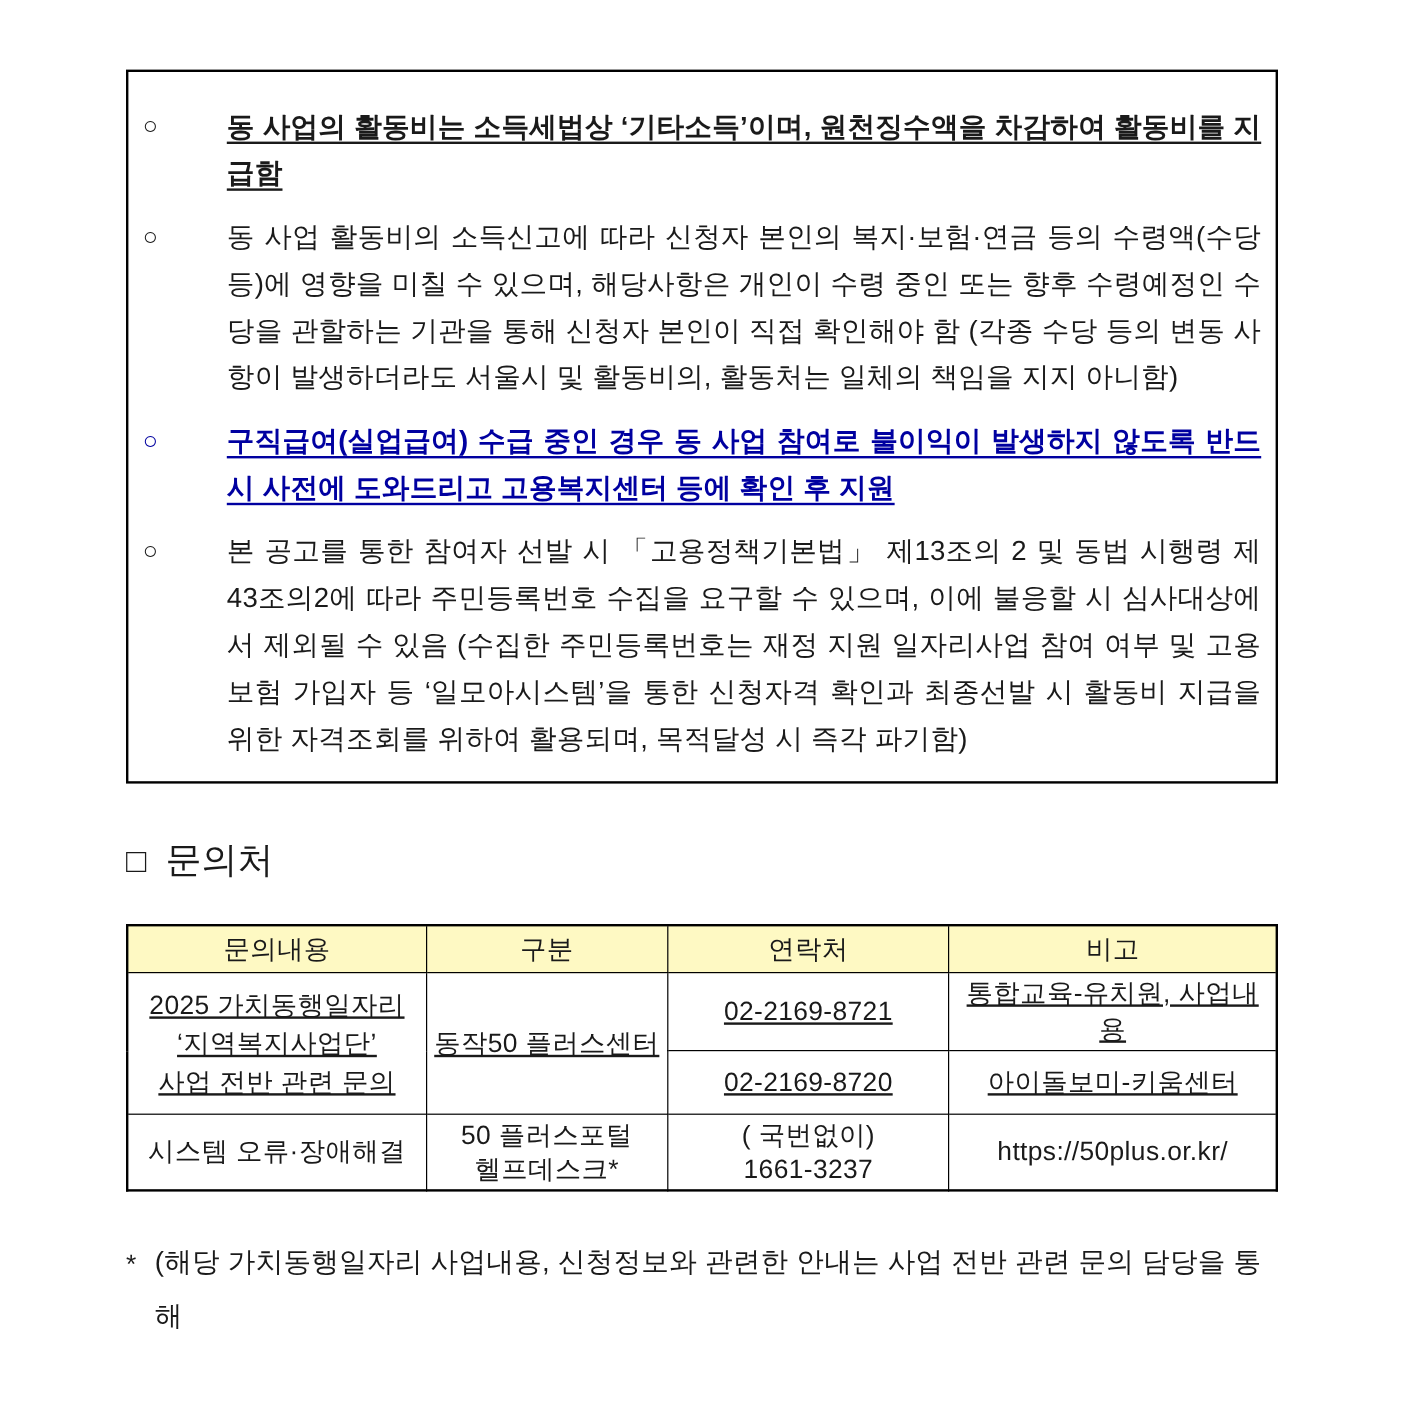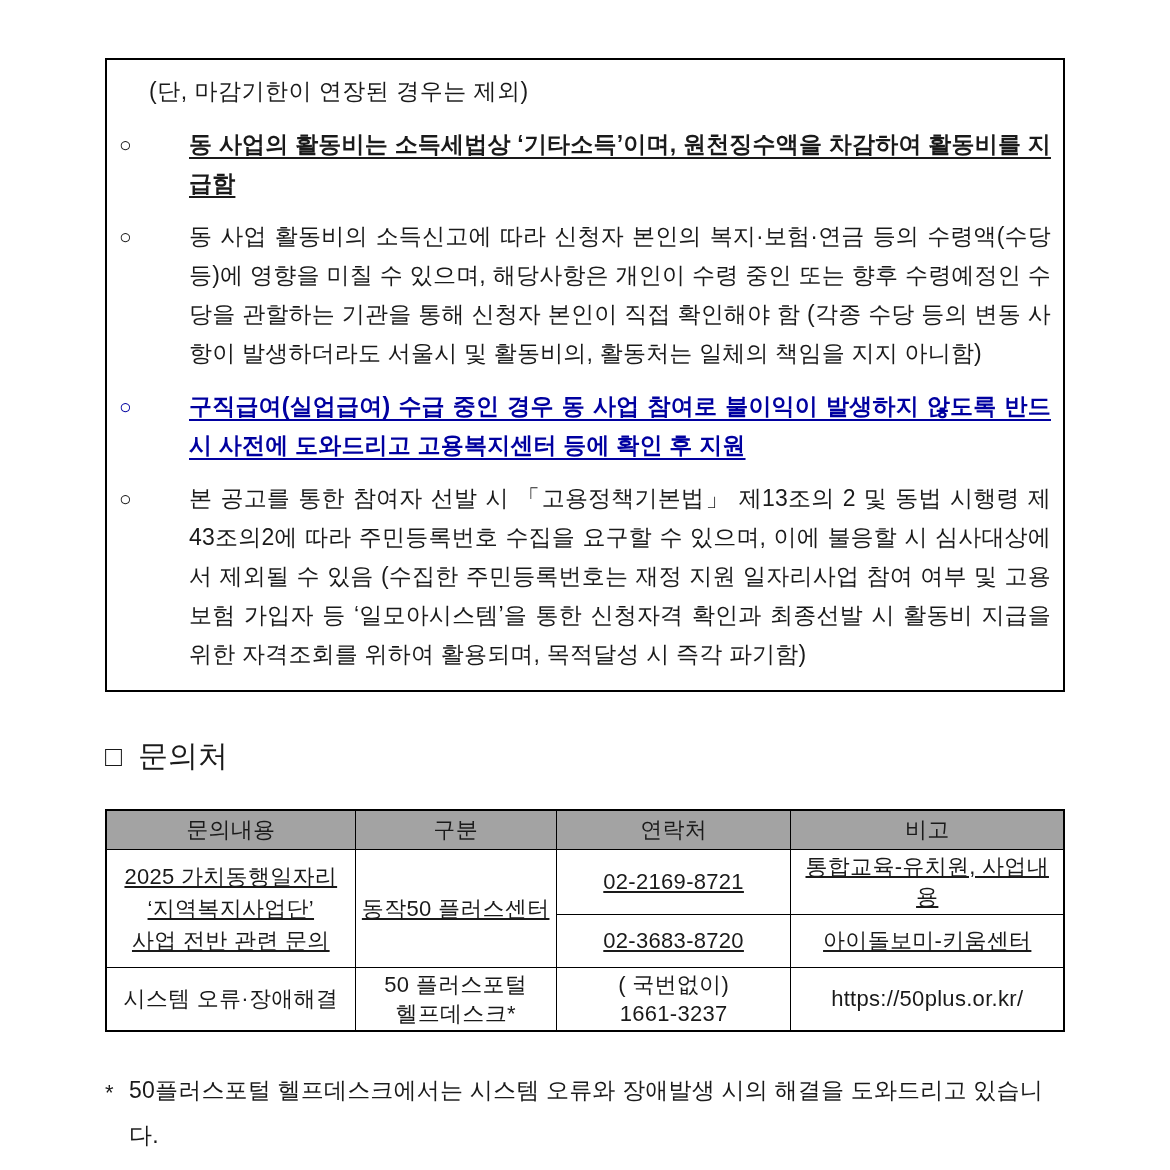--- a/index.html
+++ b/index.html
@@ -80,21 +80,21 @@
   }
   .contact-table th,
   .contact-table td {
     border: 1px solid #000000;
     text-align: center;
     vertical-align: middle;
     padding: 2px 4px;
     letter-spacing: 0.3px;
   }
   .contact-table th {
-    background: #a3a3a3;
+    background: #fef9c3;
     font-weight: 400;
     height: 34px;
   }
   .contact-table .subrow td { height: 48px; text-decoration: underline; }
   .contact-table .lastrow td { height: 56px; }
   .cell-line { line-height: 29px; }
   .inquiry-cell .cell-line { line-height: 32px; }
 
   
   .footnote {
@@ -109,21 +109,20 @@
     padding-top: 2px;
   }
   .footnote .fn-lines { flex: 1; letter-spacing: 0.2px; }
 </style>
 </head>
 <body>
 
 <div class="page">
 
   <div class="notice-box">
-    <div class="intro-line">(단, 마감기한이 연장된 경우는 제외)</div>
 
     <div class="bullet">
       <span class="marker">○</span>
       <span class="btext bold-underline">동 사업의 활동비는 소득세법상 ‘기타소득’이며, 원천징수액을 차감하여 활동비를 지급함</span>
     </div>
 
     <div class="bullet">
       <span class="marker">○</span>
       <span class="btext">동 사업 활동비의 소득신고에 따라 신청자 본인의 복지·보험·연금 등의 수령액(수당 등)에 영향을 미칠 수 있으며, 해당사항은 개인이 수령 중인 또는 향후 수령예정인 수당을 관할하는 기관을 통해 신청자 본인이 직접 확인해야 함 (각종 수당 등의 변동 사항이 발생하더라도 서울시 및 활동비의, 활동처는 일체의 책임을 지지 아니함)</span>
     </div>
@@ -164,40 +163,39 @@
         <td rowspan="2" class="inquiry-cell">
           <div class="cell-line">2025 가치동행일자리</div>
           <div class="cell-line">‘지역복지사업단’</div>
           <div class="cell-line">사업 전반 관련 문의</div>
         </td>
         <td rowspan="2">동작50 플러스센터</td>
         <td>02-2169-8721</td>
         <td>통합교육-유치원, 사업내용</td>
       </tr>
       <tr class="subrow">
-        <td>02-3683-8720</td>
+        <td>02-2169-8720</td>
         <td>아이돌보미-키움센터</td>
       </tr>
       <tr class="lastrow">
         <td>시스템 오류·장애해결</td>
         <td>
           <div class="cell-line">50 플러스포털</div>
           <div class="cell-line">헬프데스크*</div>
         </td>
         <td>
           <div class="cell-line">( 국번없이)</div>
           <div class="cell-line">1661-3237</div>
         </td>
         <td>https://50plus.or.kr/</td>
       </tr>
     </tbody>
   </table>
 
   <div class="footnote">
     <span class="fn-marker">*</span>
     <span class="fn-lines">
-      <span class="fn-line" style="display:block">50플러스포털 헬프데스크에서는 시스템 오류와 장애발생 시의 해결을 도와드리고 있습니다.</span>
       <span class="fn-line" style="display:block">(해당 가치동행일자리 사업내용, 신청정보와 관련한 안내는 사업 전반 관련 문의 담당을 통해</span>
 
     </span>
   </div>
 
 </div>
 
 </body></html>

